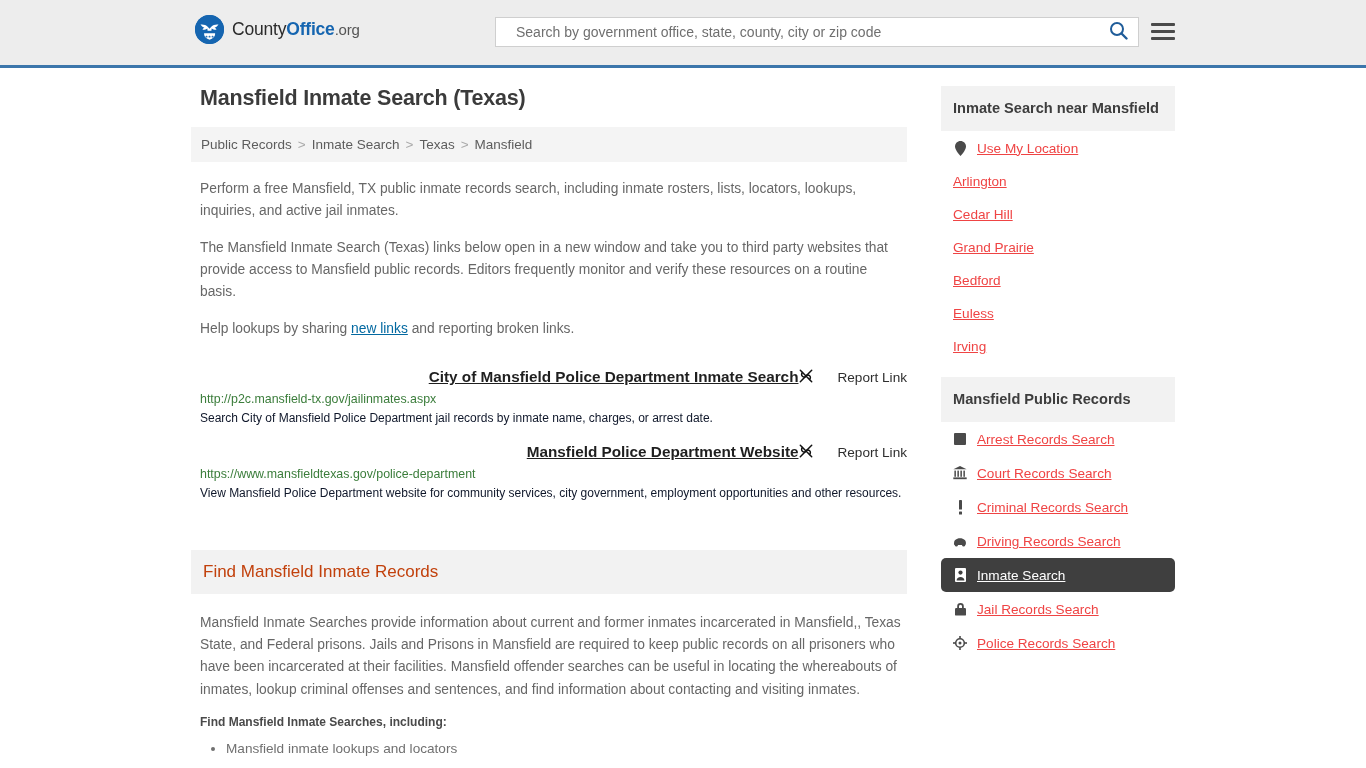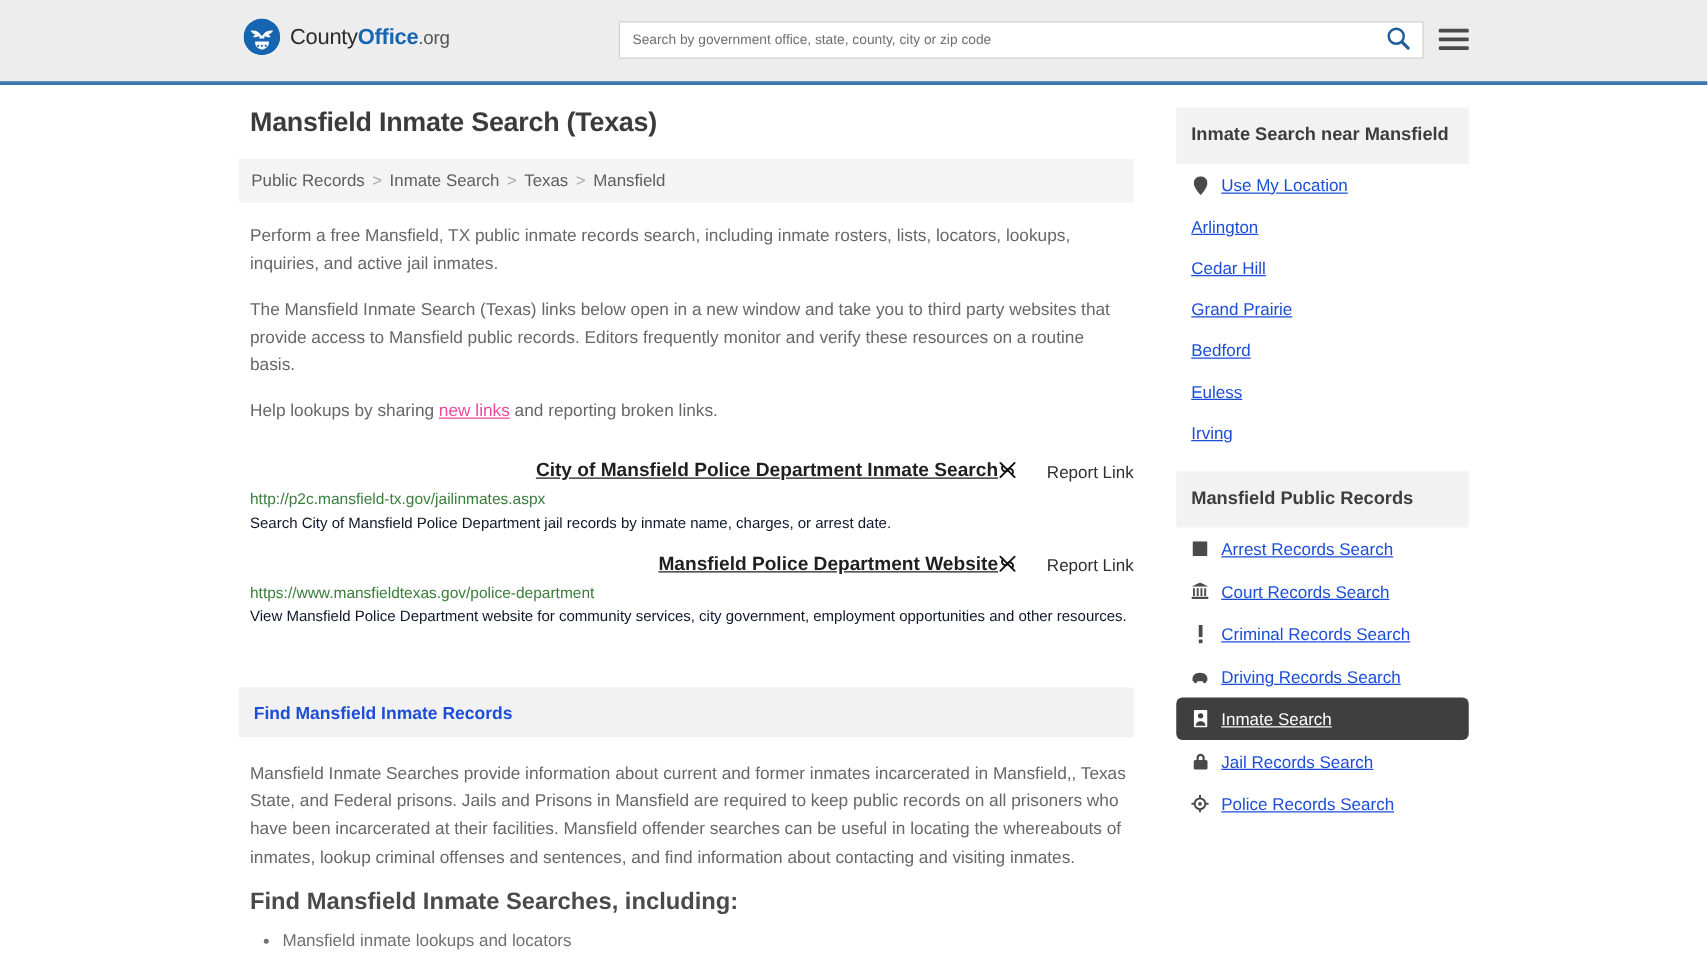--- a/index.html
+++ b/index.html
@@ -53,22 +53,22 @@
     width: 644px; height: 30px;
     background: #ffffff;
     border: 1px solid #cfcfcf;
     display: flex; align-items: center;
   }
   .search-input {
     flex: 1 1 auto;
     border: 0; outline: 0;
     background: transparent;
     height: 32px;
-    padding: 0 10px;
-    font-size: 11px;
+    padding: 0 20px;
+    font-size: 14px;
     color: #333;
     font-family: "Liberation Sans", sans-serif;
   }
   .search-input::placeholder { color: #6f6f6f; }
   .search-btn {
     width: 40px; height: 28px;
     border: 0; background: transparent;
     cursor: pointer;
     display: flex; align-items: center; justify-content: center;
   }
@@ -123,21 +123,21 @@
   }
   .breadcrumb a { color: #5d5d5d; text-decoration: none; }
   .breadcrumb .sep { color: #a9a9a9; margin: 0 6px; }
 
   .body-copy {
     font-size: 13.8px;
     line-height: 1.62;
     color: #676767;
     margin: 0 0 14px 9px;
   }
-  .body-copy a { color: #ec4899; text-decoration: underline; }
+  .body-copy a { color: #0369a1; text-decoration: underline; }
 
   
   .result {
     margin: 0 0 0 9px;
     padding-top: 12px;
   }
   .result-head {
     display: flex;
     align-items: flex-start;
     justify-content: flex-end;
@@ -172,27 +172,27 @@
     color: #0f172a;
     margin-top: 3px;
   }
 
   .section-gap { height: 46px; }
 
   
   .section-head {
     background: #f2f2f2;
     padding: 12px 12px;
-    font-size: 14px;
-    font-weight: bold;
-    color: #1d4ed8;
+    font-size: 17px;
+    font-weight: normal;
+    color: #c2410c;
     margin-bottom: 18px;
   }
   .sub-head {
-    font-size: 19px;
+    font-size: 12px;
     font-weight: bold;
     color: #4a4a4a;
     margin: 0 0 8px 9px;
   }
   ul.bullets {
     margin: 0 0 0 9px;
     padding-left: 26px;
     color: #707070;
     font-size: 13.6px;
     line-height: 1.72;
@@ -211,21 +211,21 @@
   .side-list { margin: 0; padding: 0; list-style: none; }
   .side-item {
     display: flex;
     align-items: center;
     gap: 10px;
     padding: 9px 12px;
     border-radius: 5px;
   }
   .side-item a {
     font-size: 13.6px;
-    color: #1d4ed8;
+    color: #ef4444;
     text-decoration: underline;
     white-space: nowrap;
   }
   .side-item .s-ico {
     width: 14px; height: 16px;
     flex: 0 0 14px;
     display: flex; align-items: center; justify-content: center;
     color: #4a4a4a;
   }
   .side-item.no-ico { padding-left: 12px; }

